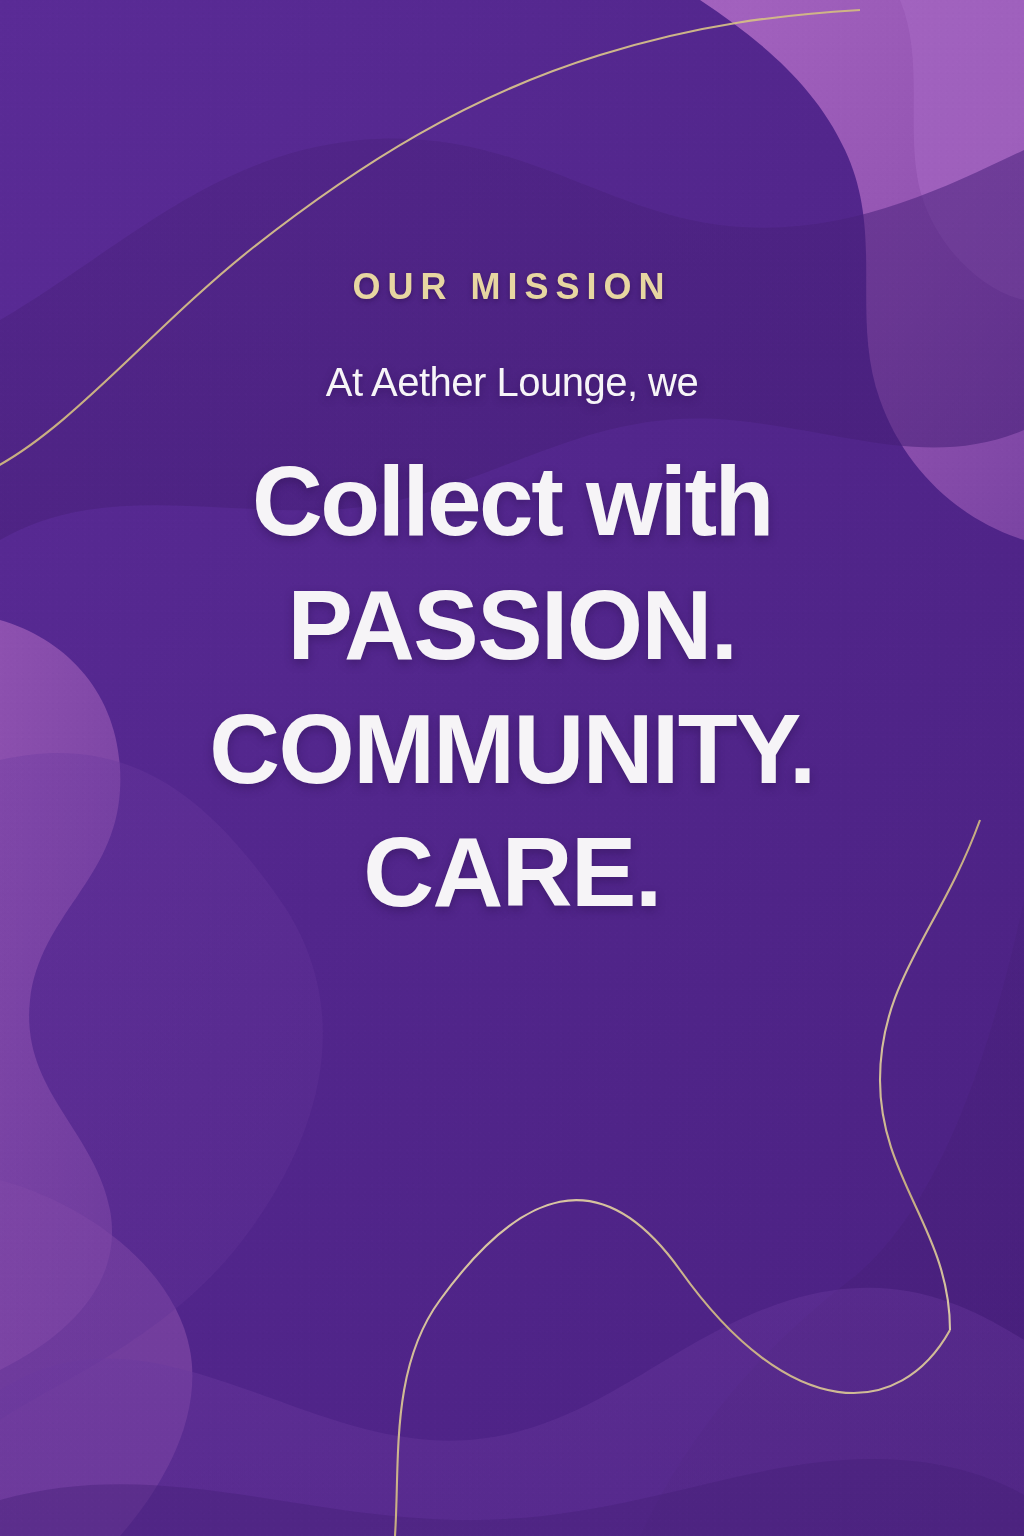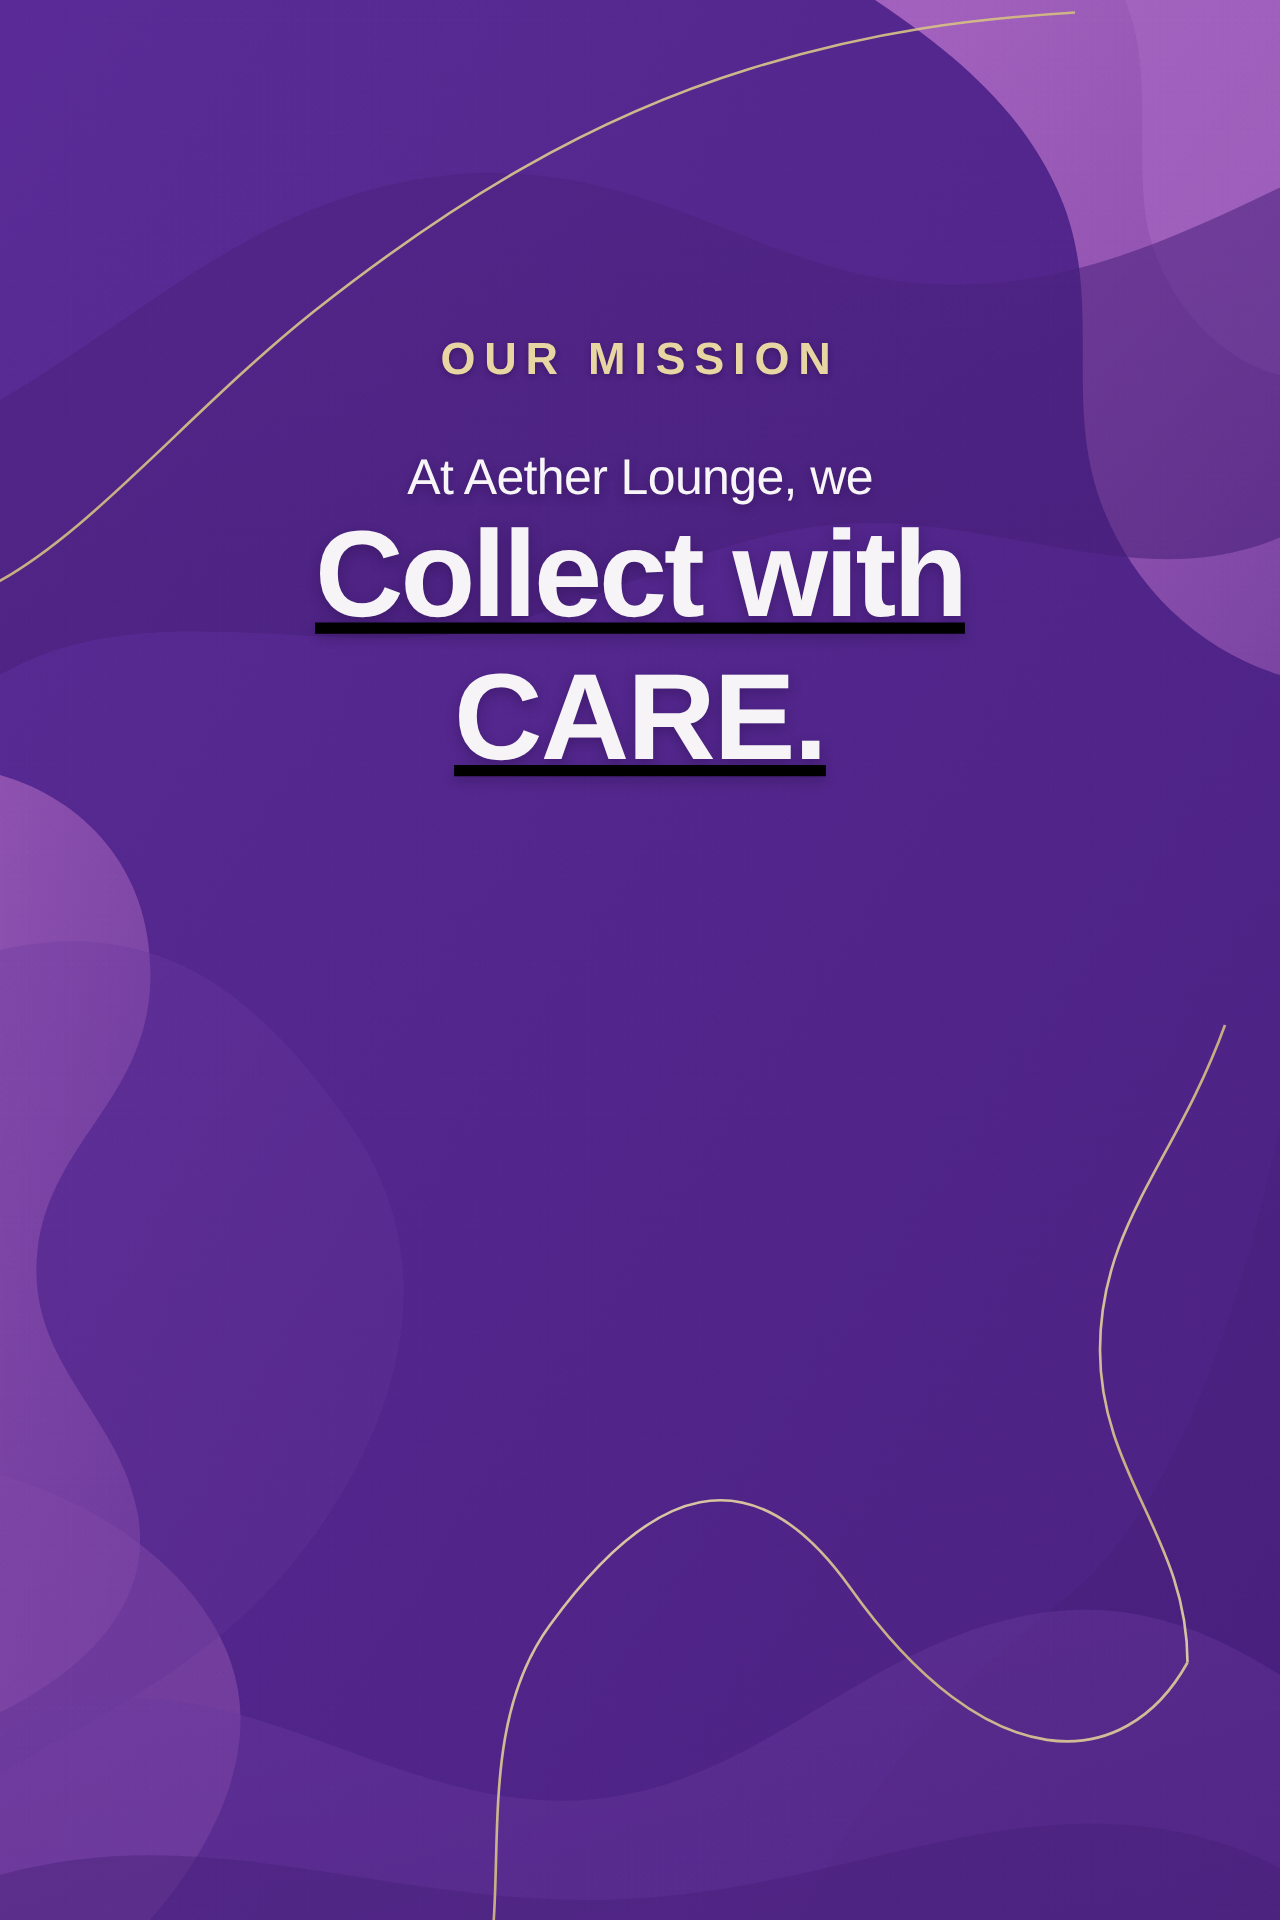--- a/index.html
+++ b/index.html
@@ -56,25 +56,25 @@
     color:#f7f5f8;
     font-size:40px;
     font-weight:300;
     letter-spacing:-0.5px;
     line-height:1.06;
     text-shadow:0 3px 8px rgba(40,12,72,.40);
     white-space:nowrap;
   }
 
   .statement {
+    margin-top:42px;
     display:flex;
     flex-direction:column;
     align-items:center;
-    gap:0;
-    text-decoration:underline;
+    gap:10px;
   }
   .line {
     color:#f6f4f7;
     font-weight:bold;
     font-size:98px;
     line-height:1.16;
     letter-spacing:-2.5px;
     text-shadow:0 4px 10px rgba(40,12,72,.38);
     white-space:nowrap;
   }
@@ -143,17 +143,19 @@
   <div id="grain"></div>
 
   <div id="content">
 
     <div class="eyebrow">OUR MISSION</div>
 
     <div class="lede">At Aether Lounge, we</div>
 
     <div class="statement">
       <div class="line">Collect with</div>
+      <div class="line upper">PASSION.</div>
+      <div class="line upper">COMMUNITY.</div>
       <div class="line upper">CARE.</div>
     </div>
 
   </div>
 </div>
 
 </body></html>

